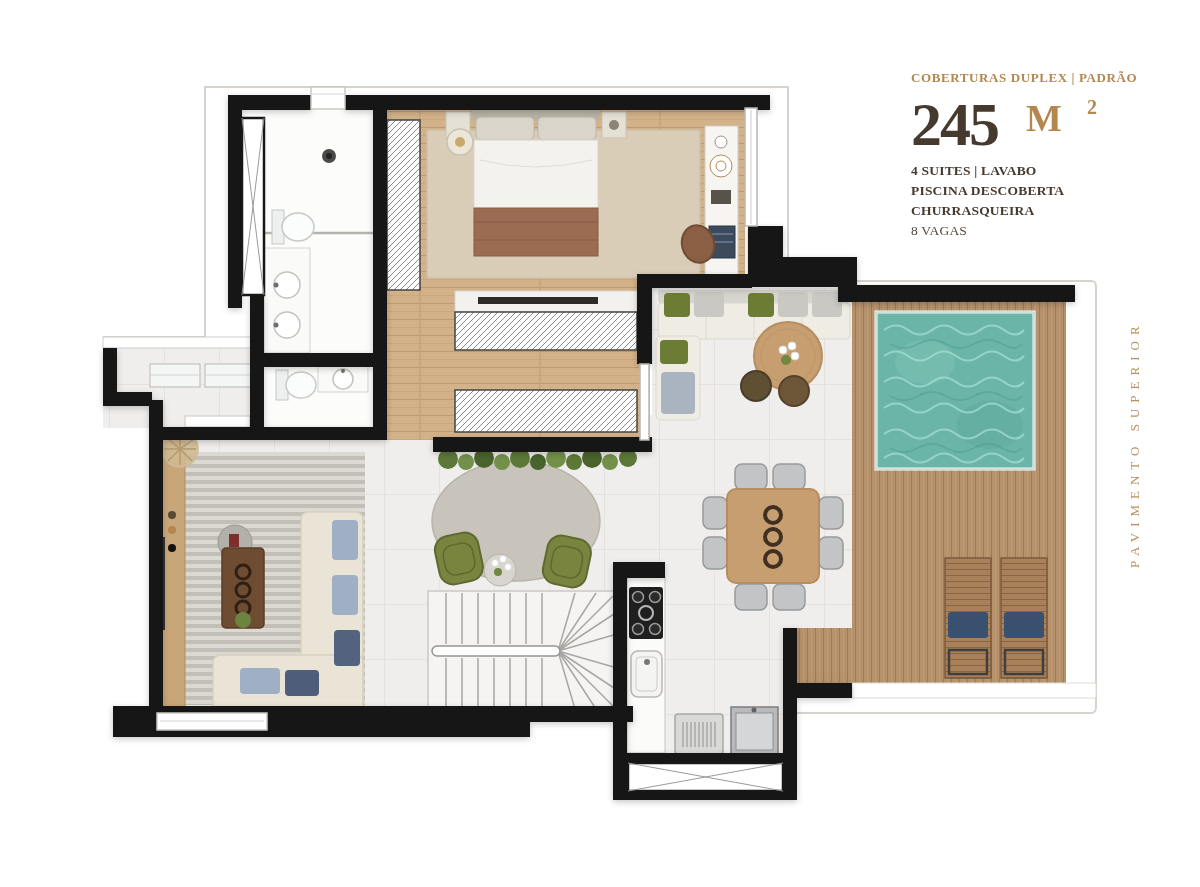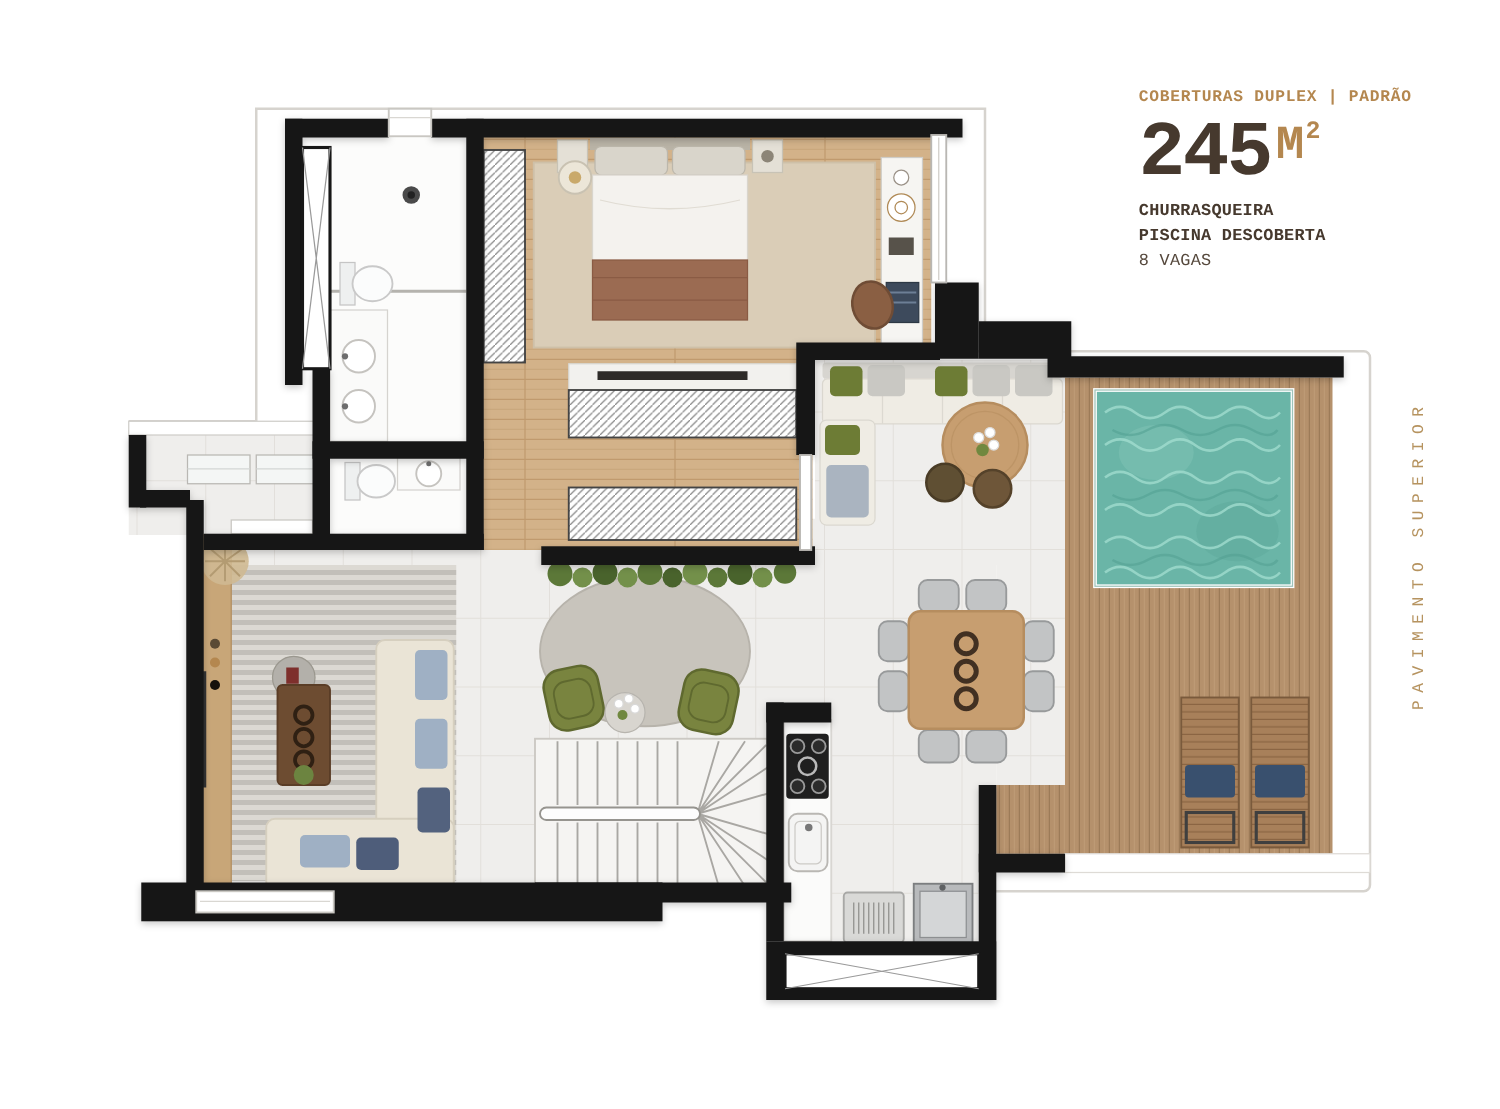--- a/index.html
+++ b/index.html
@@ -1,26 +1,26 @@
 <!DOCTYPE html>
 <html><head>
 <meta charset="utf-8">
 <style>
   html,body{margin:0;padding:0;background:#ffffff;}
   .canvas{
     position:relative;width:1200px;height:876px;background:#ffffff;
-    font-family:Liberation Mono, monospace;overflow:hidden;
+    font-family:Liberation Serif, serif;overflow:hidden;
   }
   .plan-svg{position:absolute;left:0;top:0;}
   
   .header{position:absolute;left:911px;top:70px;width:230px;}
   .header-category{
     font-size:13px;font-weight:700;color:#b4874f;letter-spacing:.6px;margin:0 0 7px 0;
   }
-  .area-row{display:flex;align-items:flex-start;margin:0 0 6px 0;line-height:1;}
+  .area-row{display:flex;align-items:flex-start;margin:0 0 6px 0;line-height:1;gap:24px;}
   .area-value{font-size:62px;font-weight:700;color:#46392e;letter-spacing:-2px;}
   .area-unit{font-size:38px;font-weight:700;color:#b4874f;margin-left:4px;margin-top:6px;}
   .area-sup{font-size:20px;font-weight:700;color:#b4874f;margin-top:4px;margin-left:1px;}
   .features{margin-top:4px;}
   .feature{font-size:13.5px;font-weight:700;color:#46392e;line-height:20px;letter-spacing:.2px;}
   .feature.light{font-weight:400;color:#55483c;}
   
   .side-label{
     position:absolute;left:1122px;top:298px;height:292px;width:26px;
     writing-mode:vertical-rl;transform:rotate(180deg);
@@ -390,21 +390,22 @@
   </svg>
 
   <div class="header">
     <div class="header-category">COBERTURAS DUPLEX | PADRÃO</div>
     <div class="area-row">
       <span class="area-value">245</span>
       <span class="area-unit">M</span>
       <span class="area-sup">2</span>
     </div>
     <div class="features">
+      <div class="feature">4 SUITES | LAVABO</div>
+      <div class="feature">PISCINA DESCOBERTA</div>
       <div class="feature">CHURRASQUEIRA</div>
-      <div class="feature">PISCINA DESCOBERTA</div>
       <div class="feature light">8 VAGAS</div>
     </div>
   </div>
 
   <div class="side-label">PAVIMENTO SUPERIOR</div>
 
 </div>
 
 </body></html>

